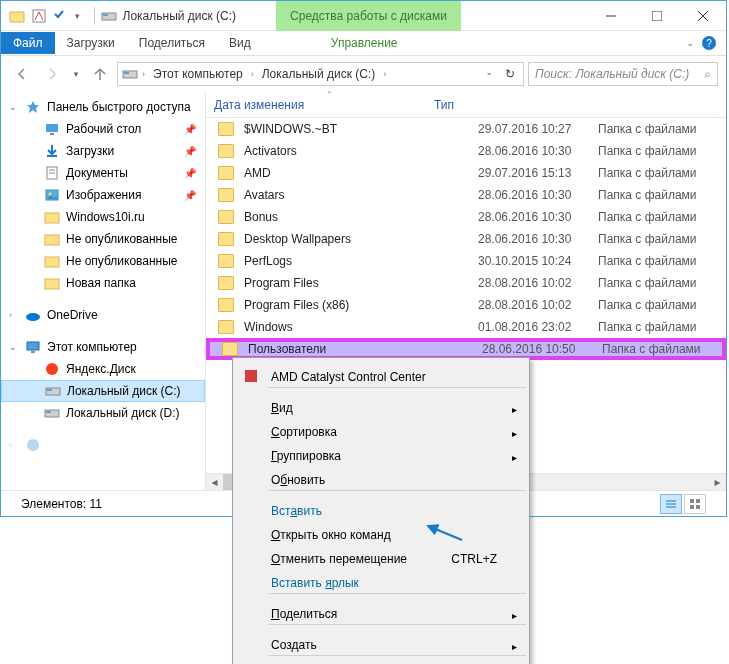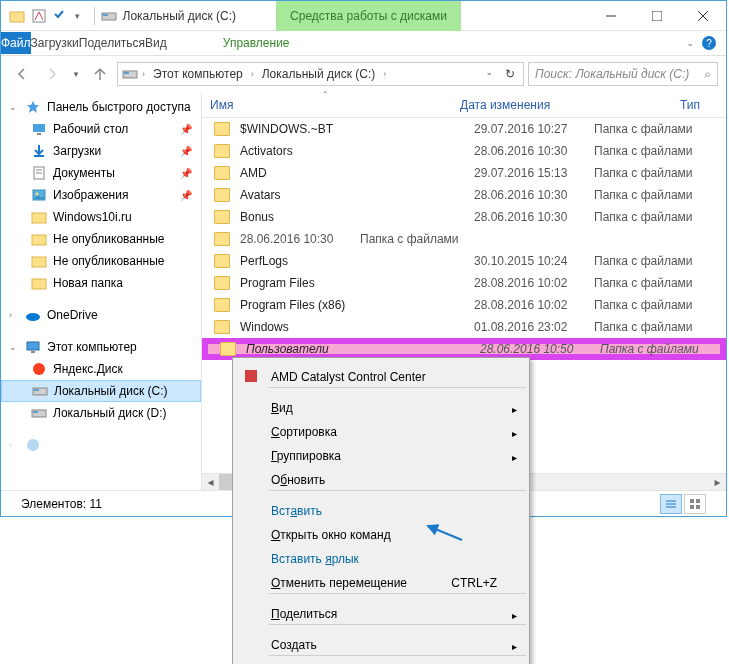--- a/index.html
+++ b/index.html
@@ -12,57 +12,57 @@
 .qat-icon { width: 16px; height: 16px; display: inline-block; }
 .title-area { flex: 1; display: flex; align-items: center; }
 .title-sep { width: 1px; height: 18px; background: #ccc; margin: 0 6px; }
 .drive-icon { width: 16px; height: 16px; margin-right: 6px; }
 .win-title { color: #333; }
 .tool-tab { background: #a7e89b; padding: 6px 14px; color: #3a7a2e; margin-left: 40px; height: 30px; display: flex; align-items: center; }
 .winbtns { display: flex; margin-left: auto; }
 .winbtn { width: 46px; height: 30px; display: flex; align-items: center; justify-content: center; color: #888; }
 
 .ribbon { height: 25px; background: #fff; display: flex; align-items: center; border-bottom: 1px solid #e1e1e1; }
-.ribbon-tab { padding: 4px 0; color: #444; }
+.ribbon-tab { padding: 4px 12px; color: #444; }
 .ribbon-tab.file { background: #1979ca; color: #fff; }
 .ribbon-tab.manage { color: #3a8a2e; margin-left: 56px; }
 .ribbon-right { margin-left: auto; display: flex; align-items: center; gap: 8px; padding-right: 10px; }
 .help-icon { width: 14px; height: 14px; background: #1979ca; border-radius: 50%; color: #fff; display: flex; align-items: center; justify-content: center; font-size: 10px; }
 
 .navbar { height: 36px; display: flex; align-items: center; padding: 4px 8px; gap: 4px; }
 .navbtn { width: 26px; height: 26px; display: flex; align-items: center; justify-content: center; color: #888; }
 .addressbar { flex: 1; height: 24px; border: 1px solid #ccc; display: flex; align-items: center; padding: 0 4px; gap: 4px; }
 .crumb { padding: 0 4px; color: #333; }
 .crumb-sep { color: #777; font-size: 9px; }
 .addr-right { margin-left: auto; display: flex; gap: 4px; }
 .searchbox { width: 190px; height: 24px; border: 1px solid #ccc; display: flex; align-items: center; padding: 0 6px; color: #888; }
 .searchbox input { border: none; outline: none; width: 100%; color: #a21caf; font-style: italic; }
 .searchbox input::placeholder { color: #888; }
 
 .body { display: flex; height: 398px; }
 .nav-pane { width: 213px; border-right: 1px solid #e5e5e5; overflow-y: auto; padding: 4px 0; }
 .nav-group { margin-bottom: 10px; }
 .nav-item { display: flex; align-items: center; padding: 2px 8px 2px 18px; gap: 6px; height: 22px; }
 .nav-item.root { padding-left: 8px; }
-.nav-item.l2 { padding-left: 30px; }
+.nav-item.l2 { padding-left: 43px; }
 .nav-item.selected { background: #cce8ff; border: 1px solid #99d1ff; }
 .nav-item .expand { width: 10px; color: #777; font-size: 9px; }
 .nav-item .icon { width: 16px; height: 16px; flex-shrink: 0; }
 .nav-item .pin { margin-left: auto; color: #999; font-size: 10px; }
 
 .content { flex: 1; display: flex; flex-direction: column; position: relative; }
 .col-headers { display: flex; height: 26px; border-bottom: 1px solid #e5e5e5; align-items: center; color: #2a5db0; padding-left: 8px; }
 .col-name { width: 250px; }
 .col-date { width: 120px; }
 .col-type { width: 120px; text-align: right; }
 .sort-arrow { position: absolute; left: 120px; top: -2px; color: #777; font-size: 8px; }
 
 .file-list { flex: 1; }
 .file-row { display: flex; align-items: center; height: 22px; padding-left: 8px; }
-.file-row.sel { background: #f9a8d4; border: 6px solid #d946ef; font-style: italic; }
+.file-row.sel { background: #c4b5fd; border: 4px solid #d946ef; }
 .folder-ico { width: 16px; height: 14px; background: #fce08a; border: 1px solid #e0b64e; border-radius: 1px; margin-right: 10px; margin-left: 4px; }
 .fname { width: 234px; color: #222; }
 .fdate, .ftype { width: 120px; color: #555; }
 
 .hscroll { height: 17px; border-top: 1px solid #e5e5e5; display: flex; position: relative; background: #f0f0f0; }
 .hscroll .track { flex: 1; background: #f0f0f0; position: relative; }
 .hscroll .thumb { position: absolute; left: 0; width: 60%; height: 100%; background: #ccc; }
 .hscroll .sbtn { width: 17px; display: flex; align-items: center; justify-content: center; color: #666; }
 
 .statusbar { height: 26px; border-top: 1px solid #e5e5e5; display: flex; align-items: center; padding: 0 20px; }
@@ -302,21 +302,20 @@
         <span class="expand">›</span>
         <svg class="icon" width="16" height="16">
             <circle cx="8" cy="8" r="6" fill="#4aa0e0"></circle>
           </svg>
       </div>
     </div>
 
     <div class="content">
       <div class="col-headers" style="position:relative">
         <span class="sort-arrow">⌃</span>
-        <div class="col-name">Имя</div>
         <div class="col-date">Дата изменения</div>
         <div class="col-type">Тип</div>
       </div>
       <div class="file-list" id="file-list">
           <div class="file-row ">
        <div class="folder-ico"></div>
        <div class="fname">$WINDOWS.~BT</div>
        <div class="fdate">29.07.2016 10:27</div>
        <div class="ftype">Папка с файлами</div>
      </div>
@@ -339,20 +338,21 @@
        <div class="ftype">Папка с файлами</div>
      </div>
           <div class="file-row ">
        <div class="folder-ico"></div>
        <div class="fname">Bonus</div>
        <div class="fdate">28.06.2016 10:30</div>
        <div class="ftype">Папка с файлами</div>
      </div>
           <div class="file-row ">
        <div class="folder-ico"></div>
+       <div class="fname">Desktop Wallpapers</div>
        <div class="fdate">28.06.2016 10:30</div>
        <div class="ftype">Папка с файлами</div>
      </div>
           <div class="file-row ">
        <div class="folder-ico"></div>
        <div class="fname">PerfLogs</div>
        <div class="fdate">30.10.2015 10:24</div>
        <div class="ftype">Папка с файлами</div>
      </div>
           <div class="file-row ">
@@ -435,26 +435,26 @@
   <div class="cm-item">
       <span>О<span class="u">б</span>новить</span>
     </div>
   <div class="cm-sep"></div>
   <div class="cm-item disabled">
       <span>Вст<span class="u">а</span>вить</span>
     </div>
   <div class="cm-item">
       <span><span class="u">О</span>ткрыть окно команд</span>
     </div>
+  <div class="cm-item">
+      <span><span class="u">О</span>тменить перемещение</span>
+      <span class="shortcut">CTRL+Z</span>
+    </div>
   <div class="cm-item disabled">
       <span>Вставить <span class="u">я</span>рлык</span>
-    </div>
-  <div class="cm-item">
-      <span><span class="u">О</span>тменить перемещение</span>
-      <span class="shortcut">CTRL+Z</span>
     </div>
   <div class="cm-sep"></div>
   <div class="cm-item">
       <span><span class="u">П</span>оделиться</span>
       <span class="arrow">▸</span>
     </div>
   <div class="cm-sep"></div>
   <div class="cm-item">
       <span>Соз<span class="u">д</span>ать</span>
       <span class="arrow">▸</span>

